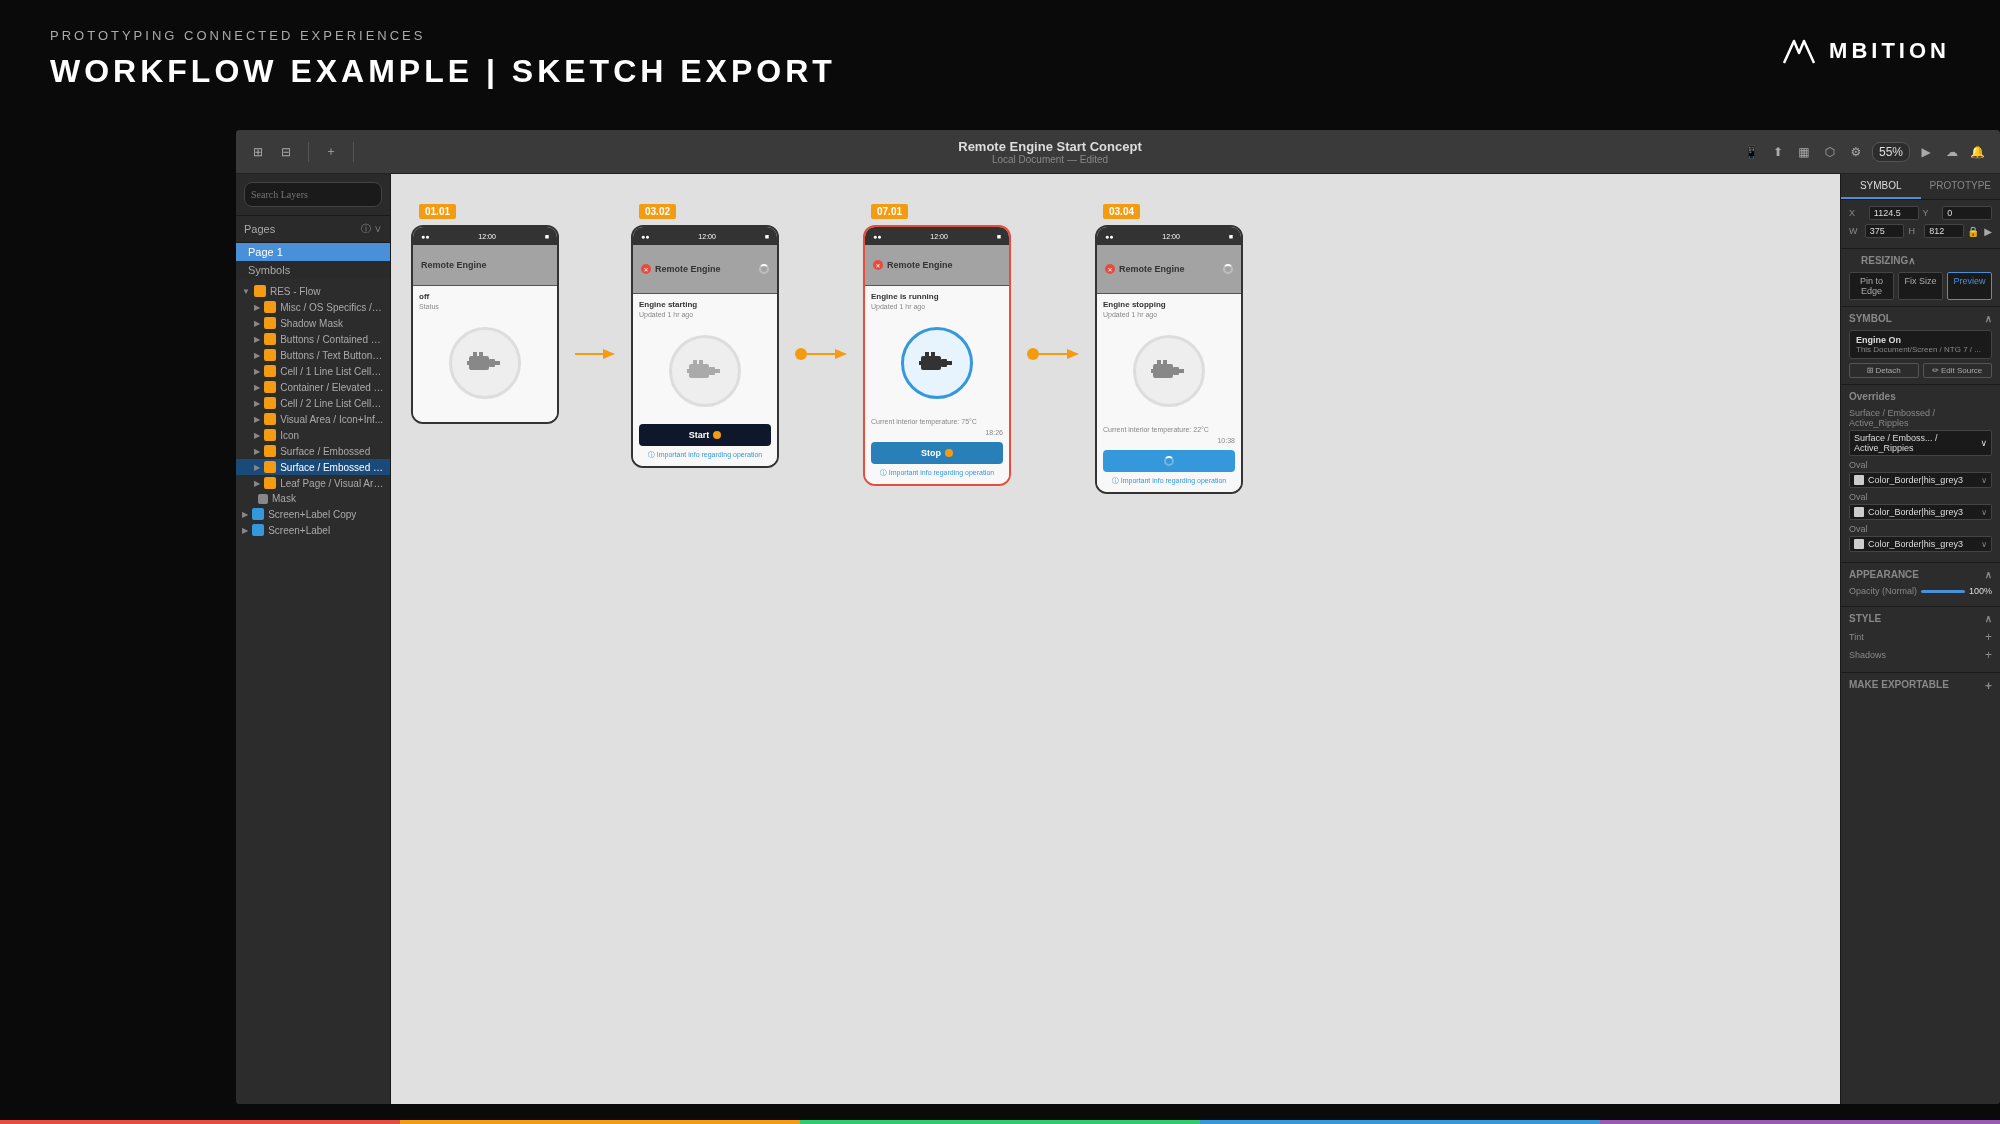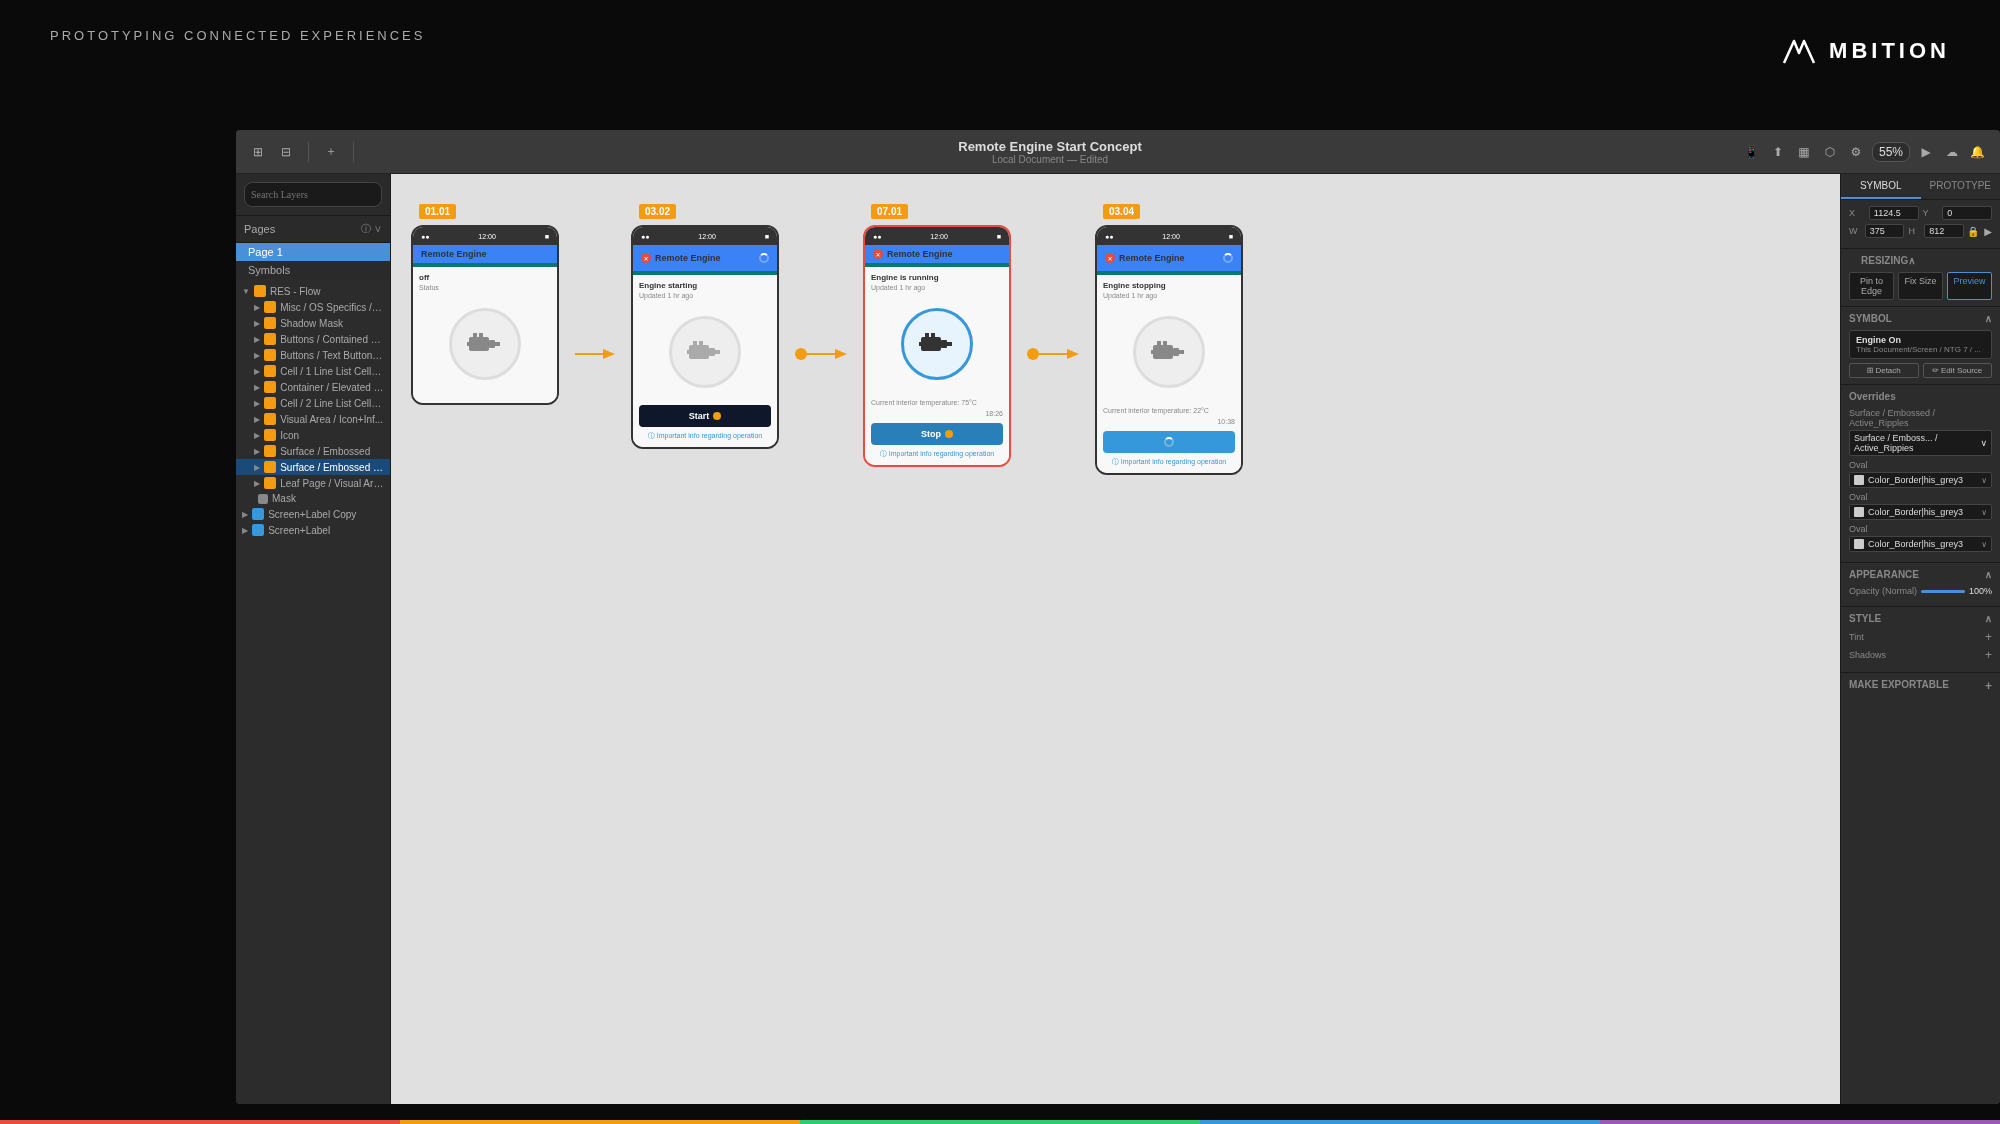--- a/index.html
+++ b/index.html
@@ -284,23 +284,23 @@
       align-items: center;
       justify-content: space-between;
       padding: 0 8px;
     }
     .phone-status-text {
       color: #fff;
       font-size: 7px;
     }
 
     .phone-header {
-      background: #3b82f6;
-      padding: 4px 8px;
-      border-bottom: 4px solid #0f766e;
+      background: #a3a3a3;
+      padding: 15px 8px;
+      border-bottom: 1px solid #0f766e;
       display: flex;
       align-items: center;
       gap: 4px;
     }
     .phone-close-btn {
       width: 10px;
       height: 10px;
       background: #e74c3c;
       border-radius: 50%;
       display: flex;
@@ -697,20 +697,21 @@
     }
     @keyframes spin {
       to { transform: rotate(360deg); }
     }
   </style>
 </head>
 <body>
 
 <div class="header">
   <div class="header-subtitle">PROTOTYPING CONNECTED EXPERIENCES</div>
+  <div class="header-title">WORKFLOW EXAMPLE | SKETCH EXPORT</div>
 </div>
 
 <div class="logo">
   <svg class="logo-icon" viewBox="0 0 40 40" fill="none" xmlns="http://www.w3.org/2000/svg">
     <path d="M5 32 L15 10 L20 22 L25 10 L35 32" stroke="white" stroke-width="2.5" fill="none" stroke-linejoin="round"></path>
   </svg>
   <div class="logo-text">MBITION</div>
 </div>
 
 <div class="slide-number">SLIDE 46</div>

